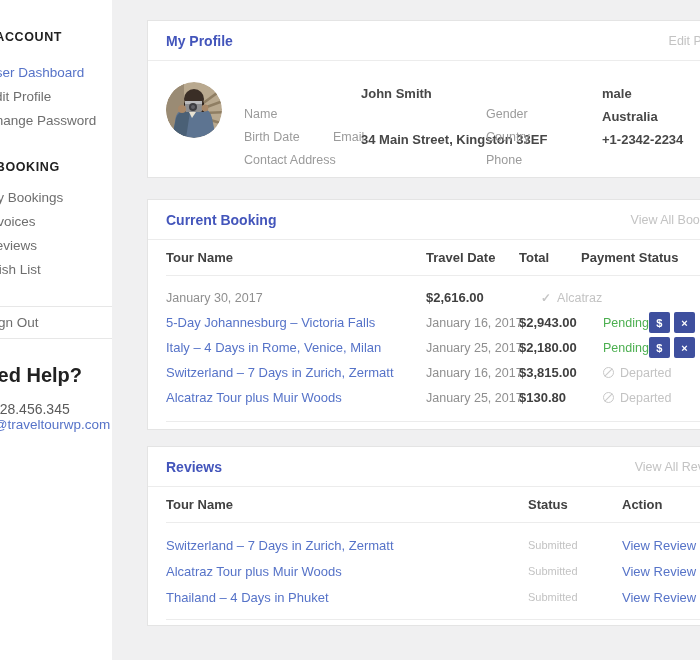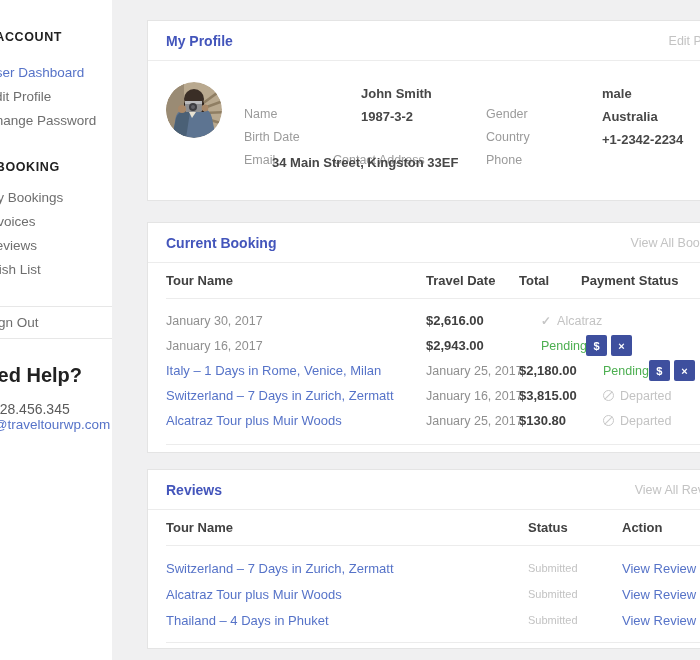--- a/index.html
+++ b/index.html
@@ -168,21 +168,20 @@
               <circle cx="27" cy="25" r="2" fill="#606066"></circle>
               <circle cx="16" cy="27" r="4" fill="#a98868"></circle>
               <circle cx="39" cy="26" r="3.4" fill="#a98868"></circle>
             </g>
           </svg>
         </div>
         <div class="f-grid left">
           <span class="f-label">Name</span>
           <span class="f-value">John Smith</span>
           <span class="f-label">Birth Date</span>
-          <span class="f-value">1987-3-2</span>
           <span class="f-label">Email</span>
           <span class="f-label">Contact Address</span>
           <span class="f-value">34 Main Street, Kingston 33EF</span>
         </div>
         <div class="f-grid right">
           <span class="f-label">Gender</span>
           <span class="f-value">male</span>
           <span class="f-label">Country</span>
           <span class="f-value">Australia</span>
           <span class="f-label">Phone</span>
@@ -210,34 +209,35 @@
               <span class="total-cell">$2,616.00</span>
               <span class="pm-val">
                 <span class="check-icon">✓</span>
 
                 <span class="pm-text approved">Alcatraz</span>
 
               </span>
             </div>
 
             <div class="t-row booking-grid">
+              <span class="tour-link">5-Day Johannesburg – Victoria Falls</span>
               <span class="date-cell">January 16, 2017</span>
               <span class="total-cell">$2,943.00</span>
               <span class="pm-val">
 
                 <span class="pm-text pending">Pending</span>
                 <span class="btns">
                   <span class="sq-btn">$</span>
                   <span class="sq-btn">×</span>
                 </span>
               </span>
             </div>
 
             <div class="t-row booking-grid">
-              <span class="tour-link">Italy – 1 Days in Rome, Venice, Milan</span>
+              <span class="tour-link">Italy – 4 Days in Rome, Venice, Milan</span>
               <span class="date-cell">January 25, 2017</span>
               <span class="total-cell">$2,180.00</span>
               <span class="pm-val">
 
                 <span class="pm-text pending">Pending</span>
                 <span class="btns">
                   <span class="sq-btn">$</span>
                   <span class="sq-btn">×</span>
                 </span>
               </span>

